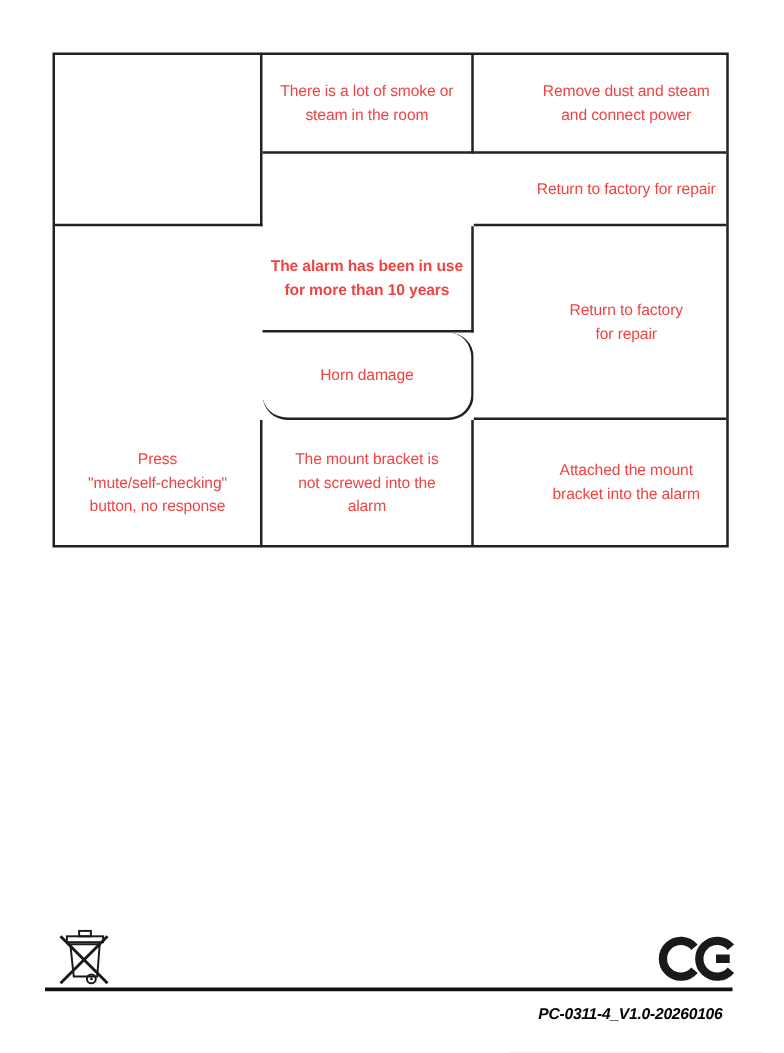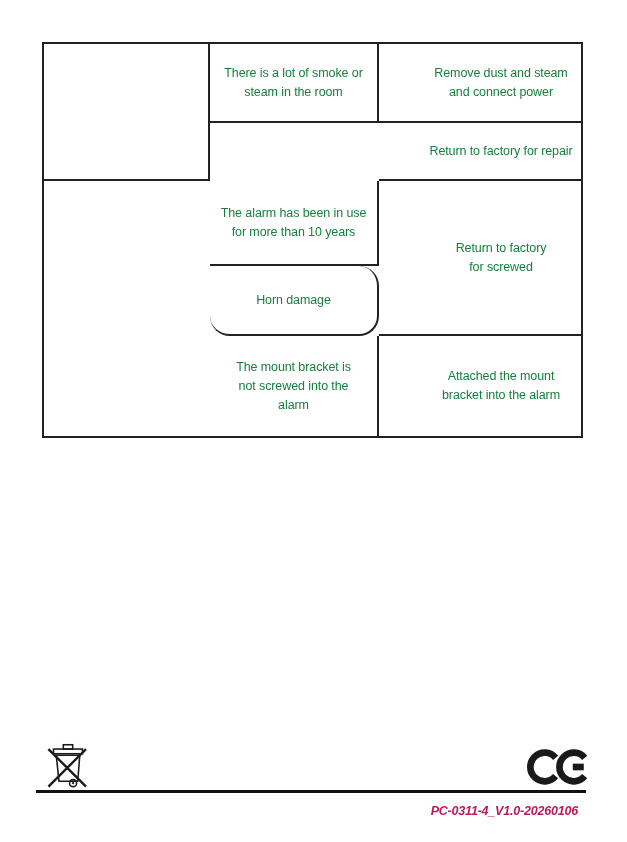--- a/index.html
+++ b/index.html
@@ -29,36 +29,36 @@
     background: #ffffff;
   }
   .cell {
     border-right: 2px solid #222222;
     border-bottom: 2px solid #222222;
     display: flex;
     align-items: center;
     justify-content: center;
     text-align: center;
     padding: 4px 6px;
-    color: #15803d;
+    color: #ef4444;
     font-size: 12.5px;
     line-height: 19px;
     letter-spacing: -0.1px;
     white-space: pre-line;
   }
   .no-r { border-right: none; padding-left: 48px; }
   .no-b { border-bottom: none; }
 
   .cell-a { grid-column: 1; grid-row: 1 / 3; }
   .cell-b { grid-column: 2; grid-row: 1; }
   .cell-c { grid-column: 3; grid-row: 1; }
   .cell-d { grid-column: 2; grid-row: 2; }
   .cell-e { grid-column: 3; grid-row: 2; }
   .cell-f { grid-column: 1; grid-row: 3 / 5; }
-  .cell-g { grid-column: 2; grid-row: 3; }
+  .cell-g { grid-column: 2; grid-row: 3; font-weight: bold; }
   .cell-h { grid-column: 2; grid-row: 4; border-radius: 20px; }
   .cell-i { grid-column: 3; grid-row: 3 / 5; }
   .cell-j { grid-column: 1; grid-row: 5; }
   .cell-k { grid-column: 2; grid-row: 5; }
   .cell-l { grid-column: 3; grid-row: 5; }
 
   
   .weee-icon {
     position: absolute;
     left: 46px;
@@ -83,40 +83,43 @@
   }
   .doc-code {
     position: absolute;
     right: 49px;
     top: 804px;
     font-family: "Liberation Sans", "DejaVu Sans", sans-serif;
     font-size: 12.5px;
     font-weight: bold;
     font-style: italic;
     letter-spacing: -0.2px;
-    color: #be185d;
+    color: #000000;
   }
 </style>
 </head>
 <body>
 
 <div class="page">
 
   <div class="trouble-table">
     <div class="cell cell-a"></div>
     <div class="cell cell-b no-r0">There is a lot of smoke or
 steam in the room</div>
     <div class="cell cell-c no-r">Remove dust and steam
 and connect power</div>
     <div class="cell cell-e no-r">Return to factory for repair</div>
     <div class="cell cell-g">The alarm has been in use
 for more than 10 years</div>
     <div class="cell cell-h">Horn damage</div>
     <div class="cell cell-i no-r">Return to factory
-for screwed</div>
+for repair</div>
+    <div class="cell cell-j no-b">Press
+"mute/self-checking"
+button, no response</div>
     <div class="cell cell-k no-b">The mount bracket is
 not screwed into the
 alarm</div>
     <div class="cell cell-l no-r no-b">Attached the mount
 bracket into the alarm</div>
   </div>
 
   <div class="weee-icon">
     <svg width="44" height="47" viewBox="0 0 56 60" fill="none" xmlns="http://www.w3.org/2000/svg">
 

